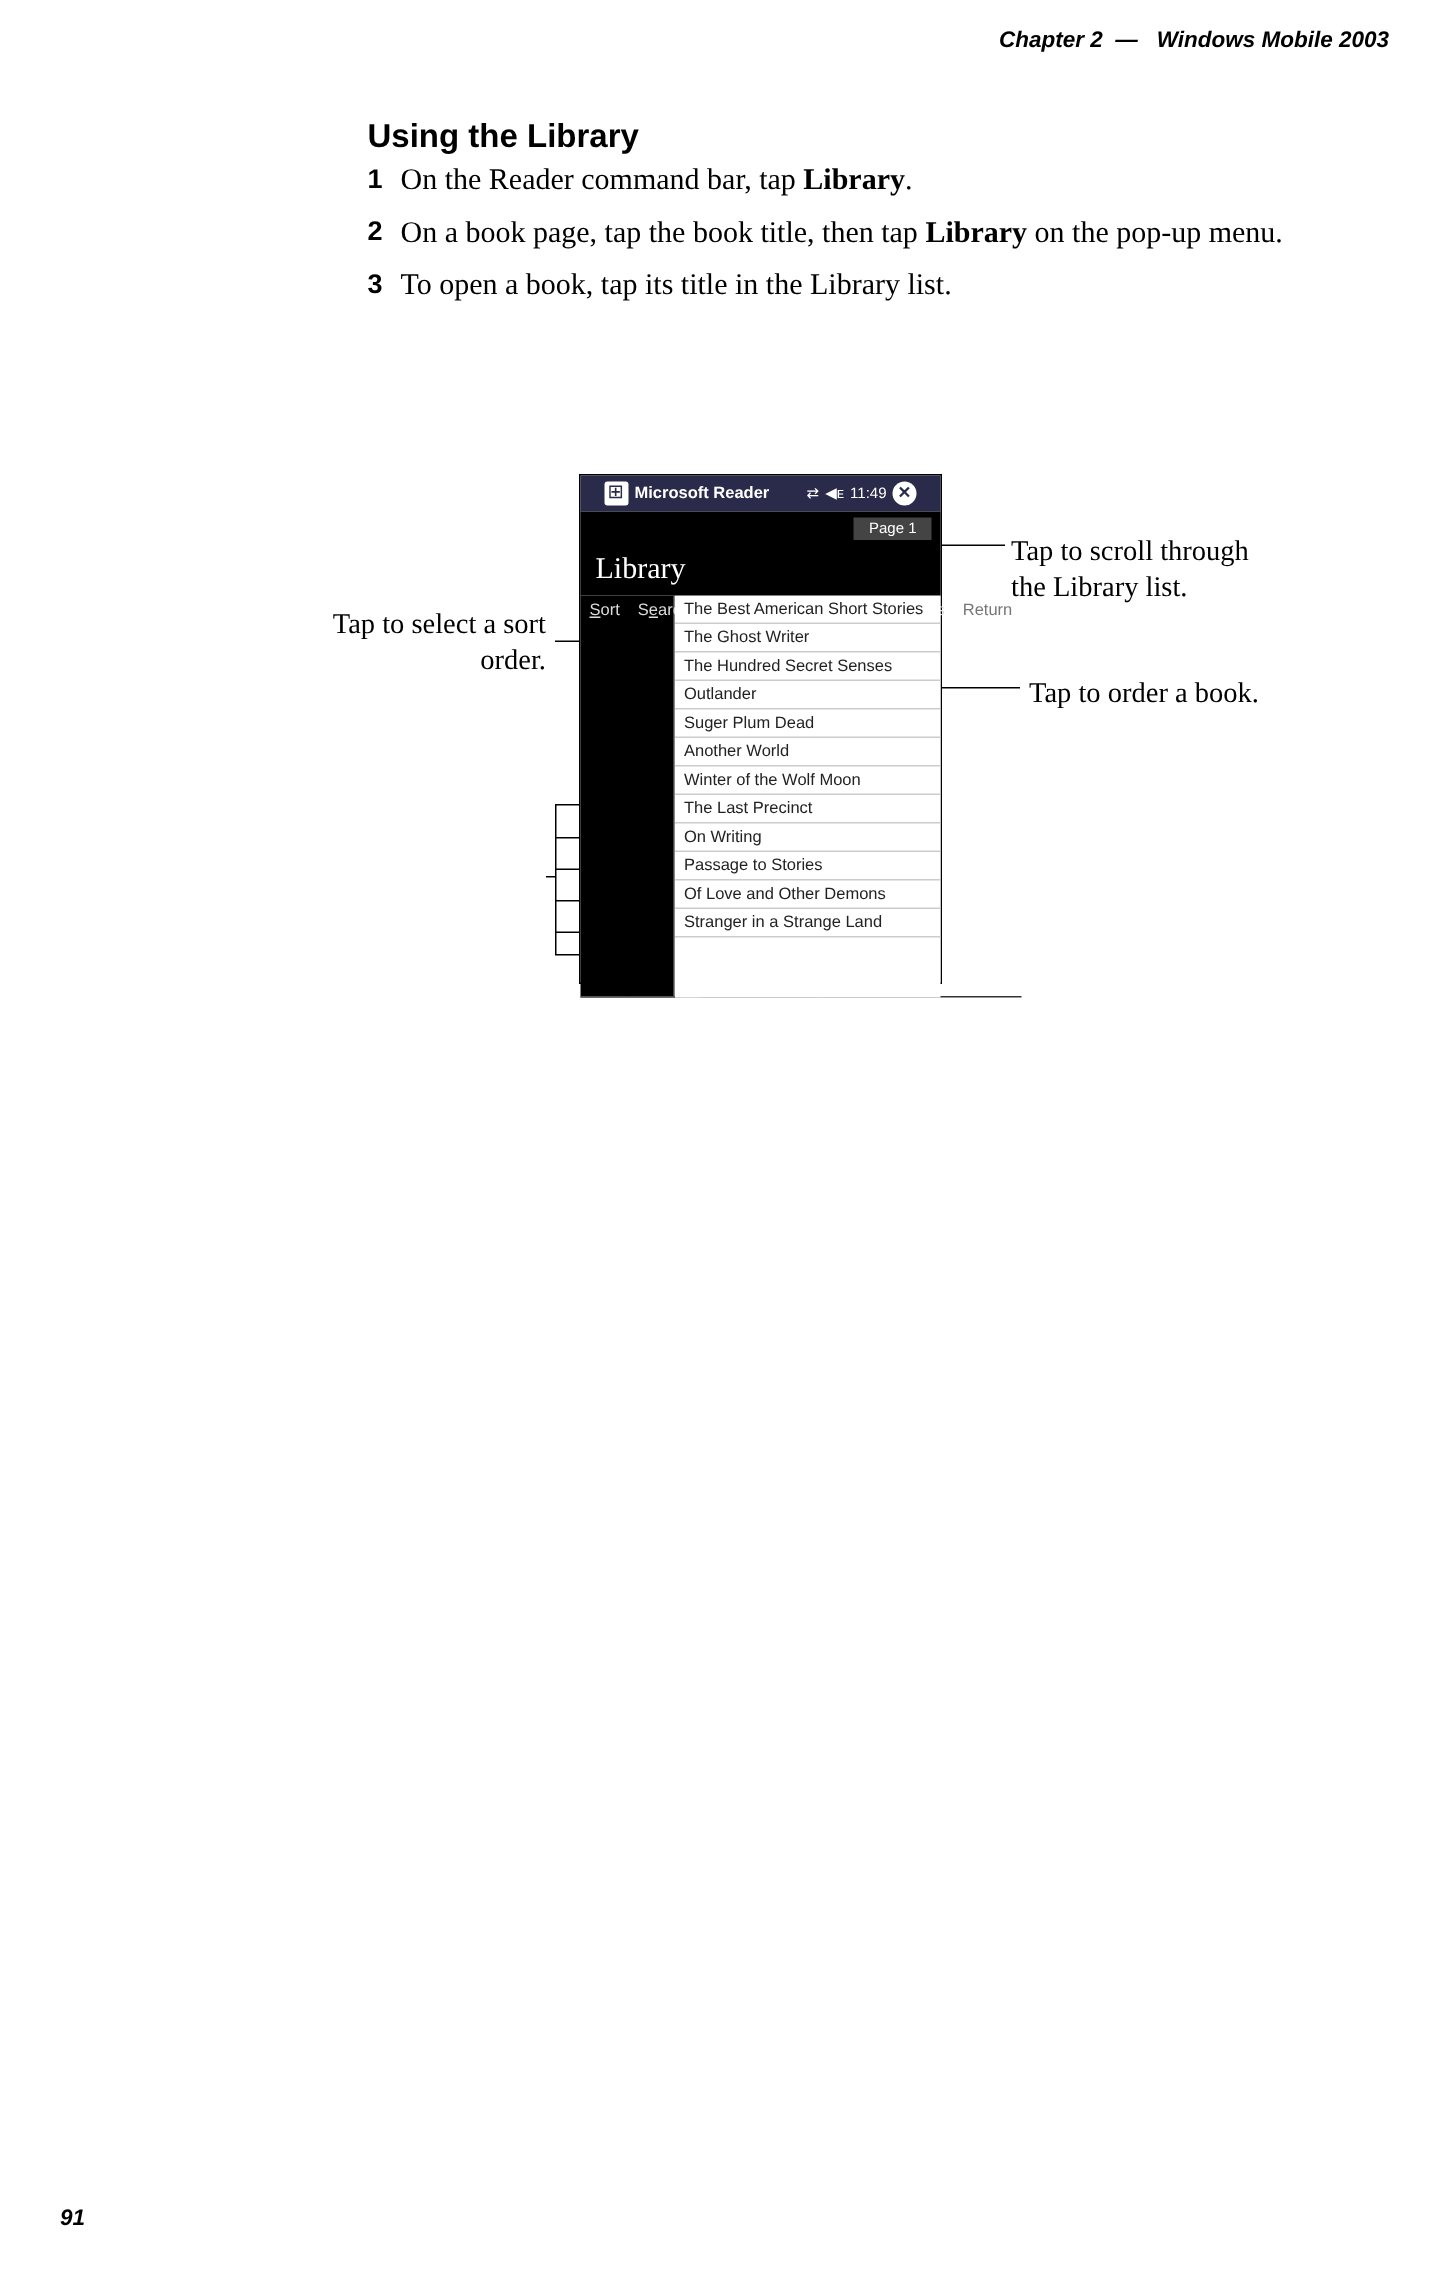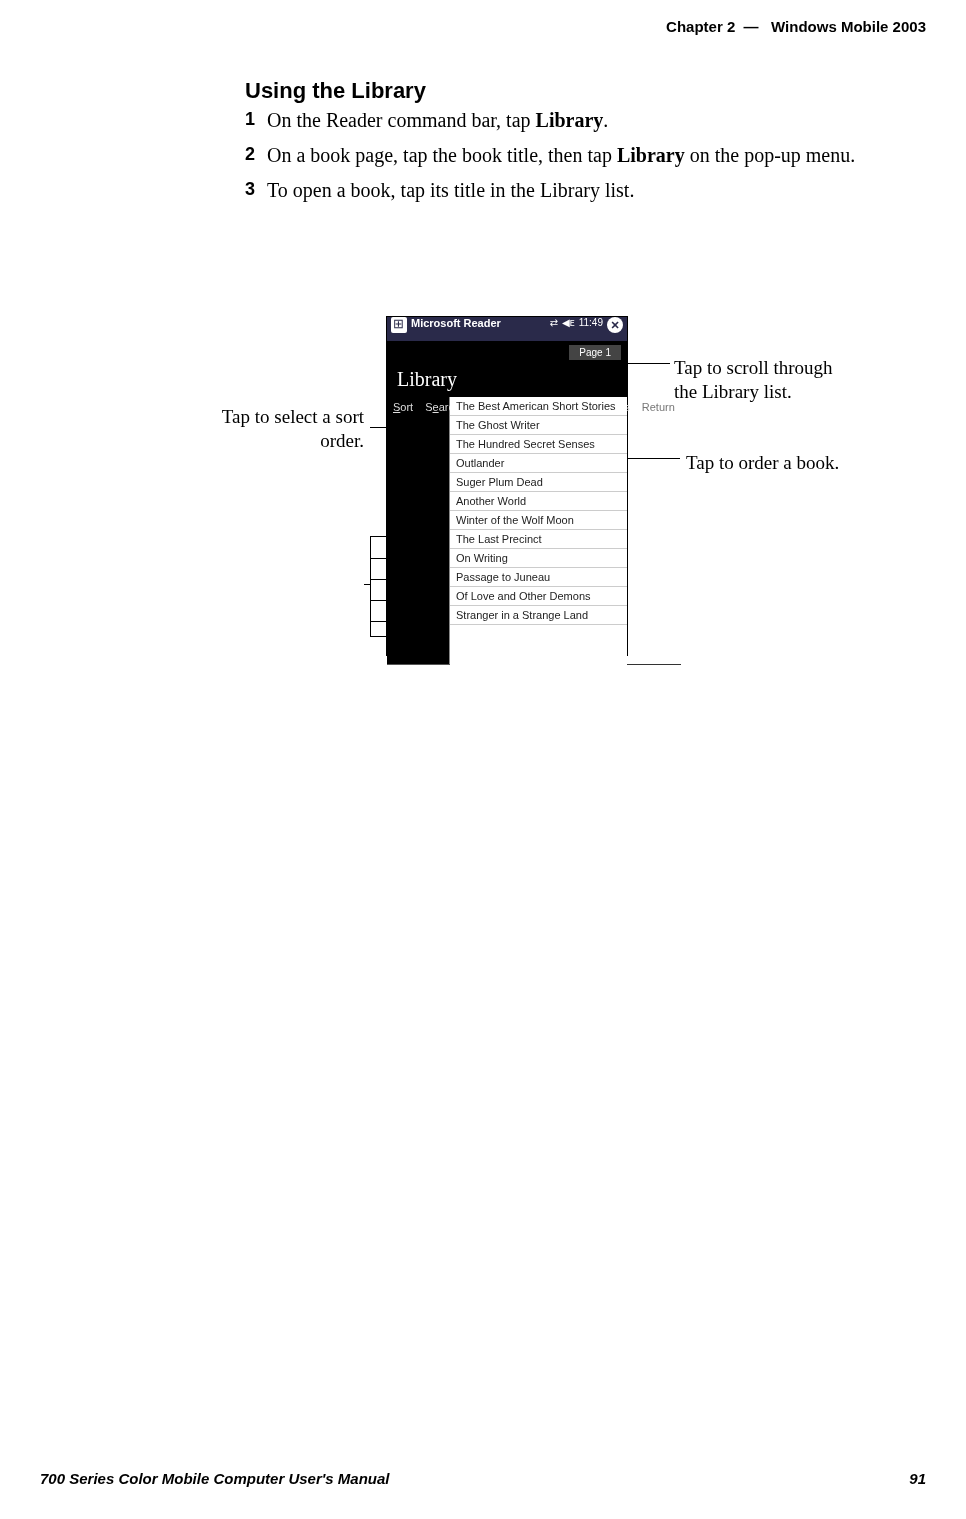--- a/index.html
+++ b/index.html
@@ -12,20 +12,21 @@
     position: relative;
     background: #fff;
   }
   .header {
     position: absolute;
     top: 18px;
     right: 40px;
     font-family: Arial, sans-serif;
     font-size: 15px;
     font-weight: bold;
+    font-style: italic;
   }
   .content {
     position: absolute;
     left: 225px;
     top: 78px;
     width: 700px;
     margin-left: 20px;
   }
   .section-title {
     font-family: Arial, sans-serif;
@@ -82,23 +83,23 @@
     height: 338px;
     border: 1px solid #000;
     background: #fff;
     font-family: Tahoma, Arial, sans-serif;
   }
   .titlebar {
     height: 24px;
     background: #2a2a4a;
     color: #fff;
     display: flex;
-    align-items: flex-start;
-    font-size: 11px;
-    padding: 0 4px;
+    align-items: center;
+    font-size: 11px;
+    padding: 0 16px;
     gap: 4px;
   }
   .flag-icon {
     width: 16px; height: 16px;
     display: inline-block;
     background: #fff;
     border-radius: 2px;
     position: relative;
   }
   .flag-icon::before {
@@ -271,24 +272,23 @@
       <div class="lib-list">
         <div class="list-row">The Best American Short Stories</div>
         <div class="list-row">The Ghost Writer</div>
         <div class="list-row">The Hundred Secret Senses</div>
         <div class="list-row">Outlander</div>
         <div class="list-row">Suger Plum Dead</div>
         <div class="list-row">Another World</div>
         <div class="list-row">Winter of the Wolf Moon</div>
         <div class="list-row">The Last Precinct</div>
         <div class="list-row">On Writing</div>
-        <div class="list-row">Passage to Juneau</div>
+        <div class="list-row">Passage to Stories</div>
         <div class="list-row">Of Love and Other Demons</div>
         <div class="list-row">Stranger in a Strange Land</div>
       </div>
     </div>
   </div>
 </div>
 
 <div class="footer">
-  <span>700 Series Color Mobile Computer User's Manual</span>
   <span>91</span>
 </div>
 
 </body></html>

